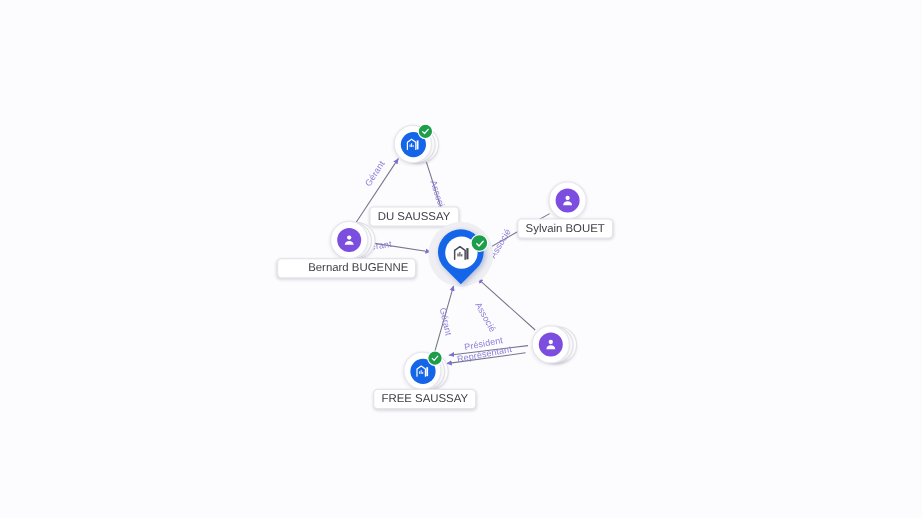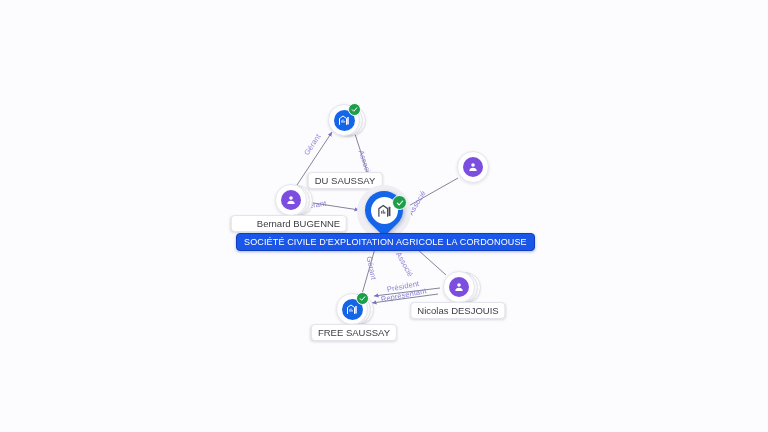--- a/index.html
+++ b/index.html
@@ -230,34 +230,34 @@
   <div class="node" style="left:472px; top:166px;">
     <div class="node-disc" style="left:-15px; top:-15px; width:30px; height:30px;">
       <div class="glyph-circle glyph-person" style="width:20px; height:20px;">
         <svg width="12" height="12" viewBox="0 0 24 24" aria-hidden="true">
           <circle cx="12" cy="8" r="3.6" fill="#ffffff"></circle>
           <path d="M4.6 20c0-4.2 3.4-6.4 7.4-6.4s7.4 2.2 7.4 6.4z" fill="#ffffff"></path>
         </svg>
       </div>
     </div>
   </div>
+  <div class="node-pill" style="left:471px; top:182px;">Sylvain BOUET</div>
 
   <div class="node" style="left:458px; top:286px;">
     <div class="node-stack" style="left:-8px; top:-14px; width:29px; height:29px;"></div>
     <div class="node-stack" style="left:-11px; top:-14.5px; width:29px; height:29px;"></div>
     <div class="node-disc" style="left:-15px; top:-15px; width:30px; height:30px;">
       <div class="glyph-circle glyph-person" style="width:20px; height:20px;">
         <svg width="12" height="12" viewBox="0 0 24 24" aria-hidden="true">
           <circle cx="12" cy="8" r="3.6" fill="#ffffff"></circle>
           <path d="M4.6 20c0-4.2 3.4-6.4 7.4-6.4s7.4 2.2 7.4 6.4z" fill="#ffffff"></path>
         </svg>
       </div>
     </div>
   </div>
-  <div class="node-pill" style="left:458px; top:302px;">Nicolas DESJOUIS</div>
 
   <div class="node" style="left:354px; top:308px;">
     <div class="node-stack" style="left:-11px; top:-14px; width:29px; height:29px;"></div>
     <div class="node-stack" style="left:-14px; top:-14.5px; width:29px; height:29px;"></div>
     <div class="node-disc" style="left:-18px; top:-15px; width:30px; height:30px;">
       <div class="glyph-circle glyph-company" style="width:21px; height:21px;">
         <svg width="12" height="12" viewBox="0 0 24 24" aria-hidden="true">
           <path d="M3 21V9l7-5 7 5v12" fill="none" stroke="#ffffff" stroke-width="2" stroke-linejoin="round" stroke-linecap="round"></path>
           <rect x="18.5" y="6" width="3" height="15" fill="#ffffff"></rect>
           <path d="M7.5 16.5v-3M10 16.5v-5M12.5 16.5v-2" stroke="#ffffff" stroke-width="1.6" stroke-linecap="round"></path>
@@ -282,15 +282,14 @@
         <path d="M7.5 16.5v-3M10 16.5v-5M12.5 16.5v-2" stroke="#4a4a58" stroke-width="1.6" stroke-linecap="round"></path>
       </svg>
     </div>
     <div class="badge-check" style="left:8px; top:-17px; width:13px; height:13px;">
       <svg width="8" height="8" viewBox="0 0 24 24" aria-hidden="true">
         <path d="M4 12.5 L9.5 18 L20 6" fill="none" stroke="#ffffff" stroke-width="3.4" stroke-linecap="round" stroke-linejoin="round"></path>
       </svg>
     </div>
   </div>
 
-  <div id="title-banner">SOCIÉTÉ CIVILE D'EXPLOITATION AGRICOLE LA CORDONOUSE</div>
 
 </div>
 
 </body></html>

